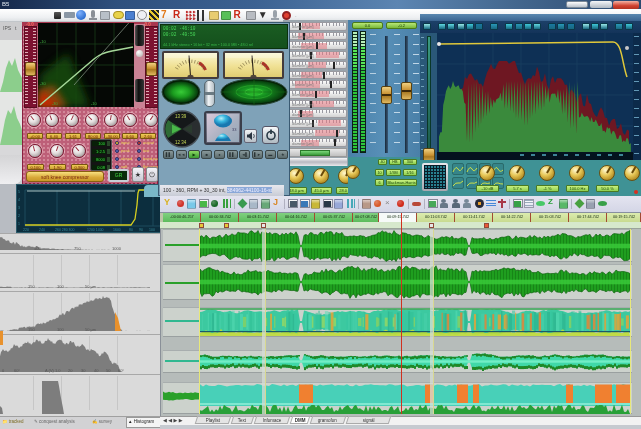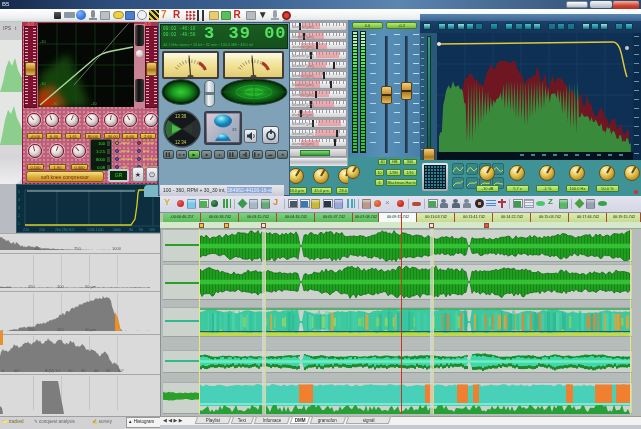--- a/index.html
+++ b/index.html
@@ -356,21 +356,20 @@
     <div class="a" style="left:403px;top:159px;width:14px;height:6px;background:linear-gradient(#c8f080,#8ed050);border:1px solid #4a7a20;border-radius:1px;font-size:3.8px;color:#204a10;text-align:center;line-height:5px">300</div>
     <div class="a" style="left:375px;top:169px;width:9px;height:7px;background:linear-gradient(#c8f080,#8ed050);border:1px solid #4a7a20;border-radius:1px;font-size:3.8px;color:#204a10;text-align:center;line-height:6px">10</div>
     <div class="a" style="left:386px;top:169px;width:15px;height:7px;background:linear-gradient(#c8f080,#8ed050);border:1px solid #4a7a20;border-radius:1px;font-size:3.8px;color:#204a10;text-align:center;line-height:6px">1/3M</div>
     <div class="a" style="left:403px;top:169px;width:14px;height:7px;background:linear-gradient(#c8f080,#8ed050);border:1px solid #4a7a20;border-radius:1px;font-size:3.8px;color:#204a10;text-align:center;line-height:6px">1/16</div>
     <div class="a" style="left:375px;top:179px;width:9px;height:7px;background:linear-gradient(#c8f080,#8ed050);border:1px solid #4a7a20;border-radius:1px;font-size:3.8px;color:#204a10;text-align:center;line-height:6px">6</div>
     <div class="a" style="left:386px;top:179px;width:31px;height:7px;background:linear-gradient(#c8f080,#8ed050);border:1px solid #4a7a20;border-radius:1px;font-size:3.8px;color:#204a10;text-align:center;line-height:6px">Blackman-Harris</div>
     <div class="a" style="left:158px;top:22px;width:132px;height:174px;background:#7fa2b8;border:1px solid #3a5a72"></div>
     <div class="a" style="left:160px;top:24px;width:128px;height:25px;background:linear-gradient(#1a5c22,#14501c);border:1px solid #0a300e"></div>
     <div class="tx" style="left:163px;top:26px;font-size:4.5px;color:#48d858;font-family:'Liberation Mono',monospace">00:02 -46:10</div>
     <div class="tx" style="left:163px;top:32px;font-size:4.5px;color:#48d858;font-family:'Liberation Mono',monospace">00:02 -49:50</div>
-    <div class="tx" style="left:204px;top:24px;font-size:17px;font-weight:bold;color:#55e060;font-family:'Liberation Mono',monospace;letter-spacing:1px">3  39  00</div>
     <div class="tx" style="left:163px;top:43px;font-size:3.8px;color:#38b848">44.1 kHz stereo • 16 bit • 32 min • 100.0 MB • 48.0 rel</div>
     <div class="a" style="left:162px;top:51px;width:57px;height:28px;background:#443c3c;border-radius:2px"></div>
     <svg class="a" style="left:164px;top:53px" width="53" height="24" viewBox="0 0 53 24">
       <defs>
         <linearGradient id="vf162" x1="0" y1="0" x2="0" y2="1">
           <stop offset="0" stop-color="#faf6d2"></stop>
           <stop offset="0.55" stop-color="#f0e194"></stop>
           <stop offset="1" stop-color="#e0cc72"></stop>
         </linearGradient>
       </defs>

